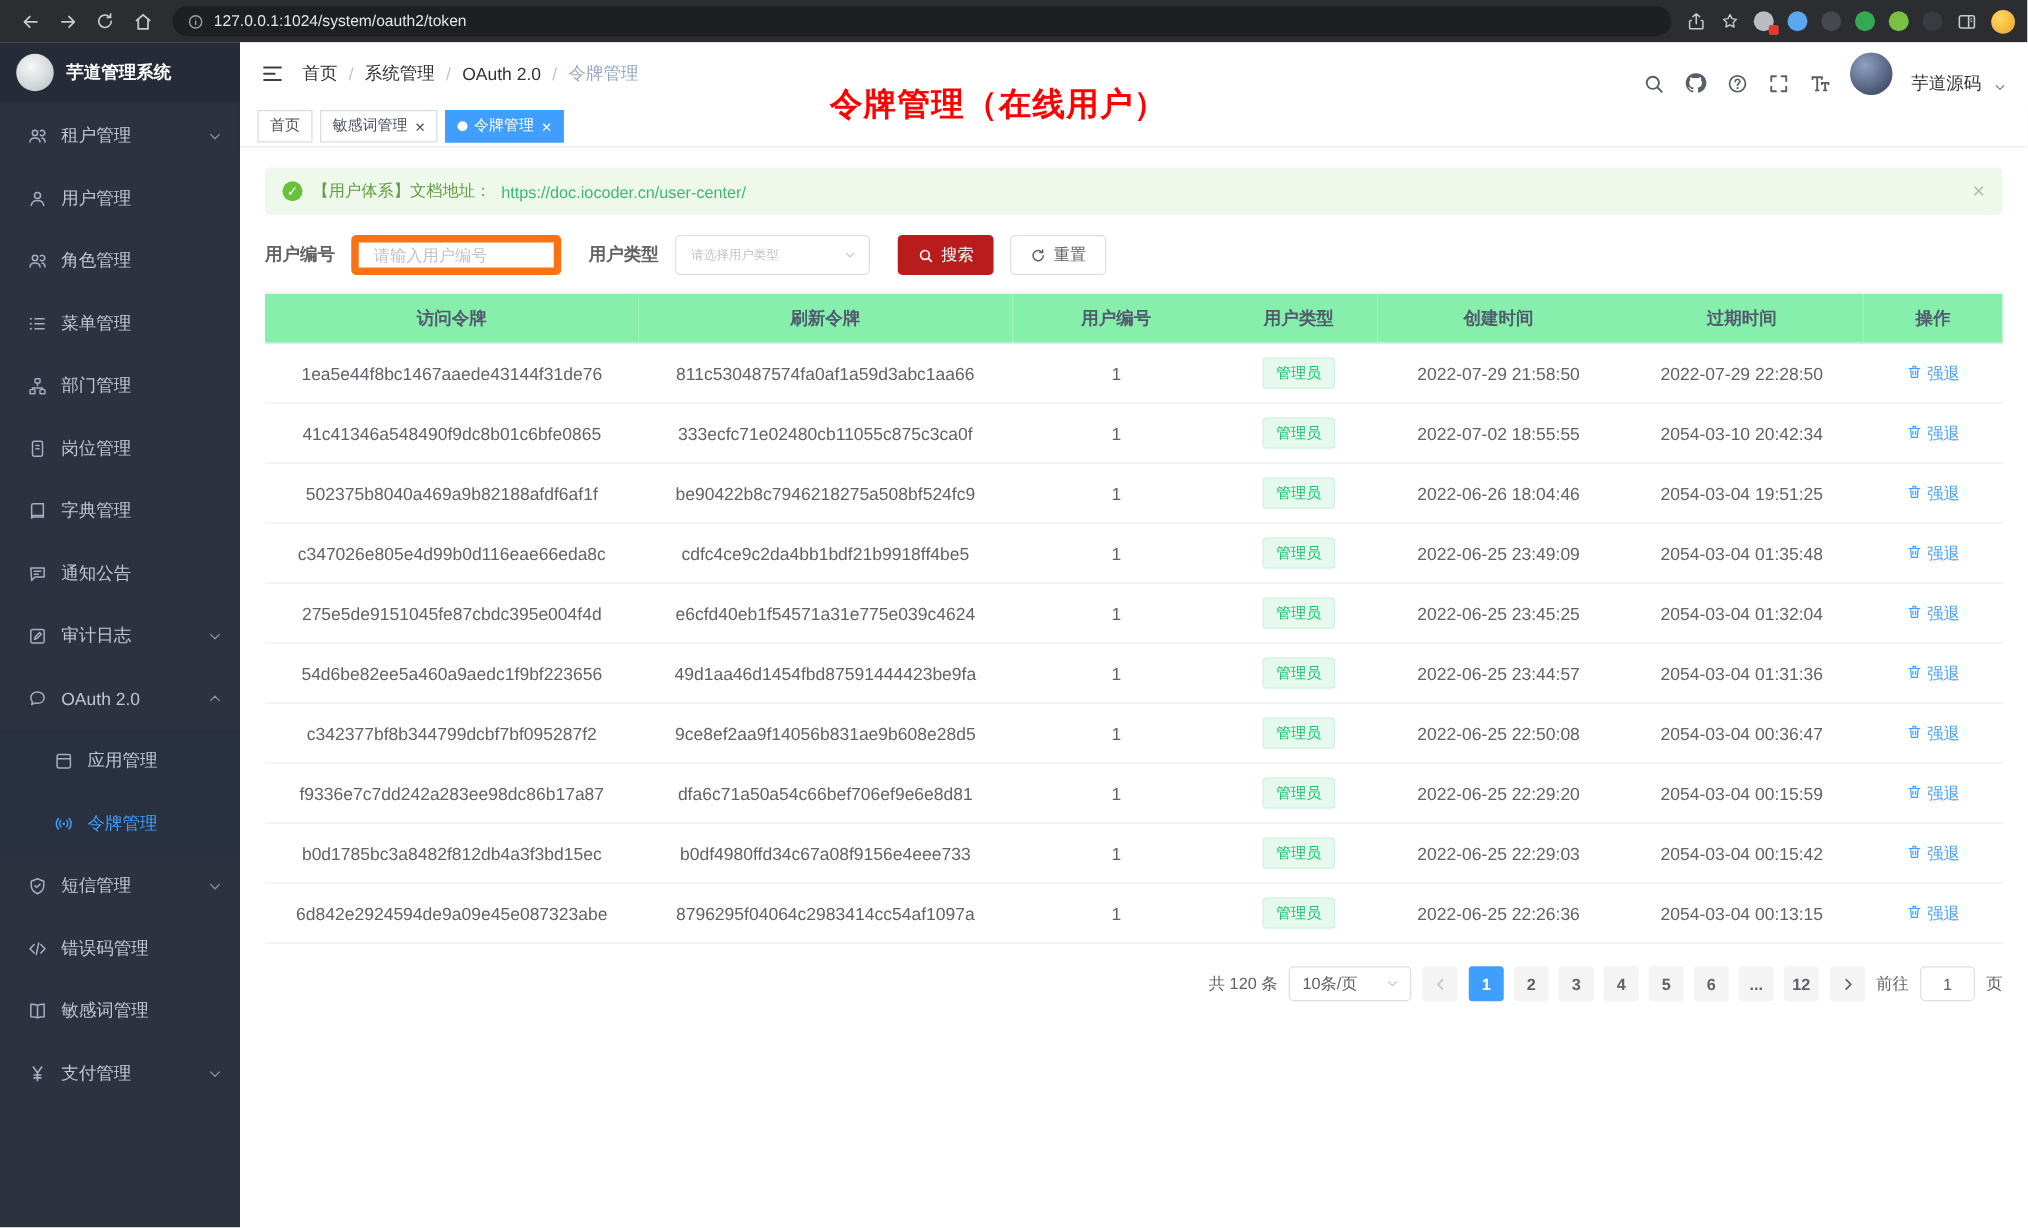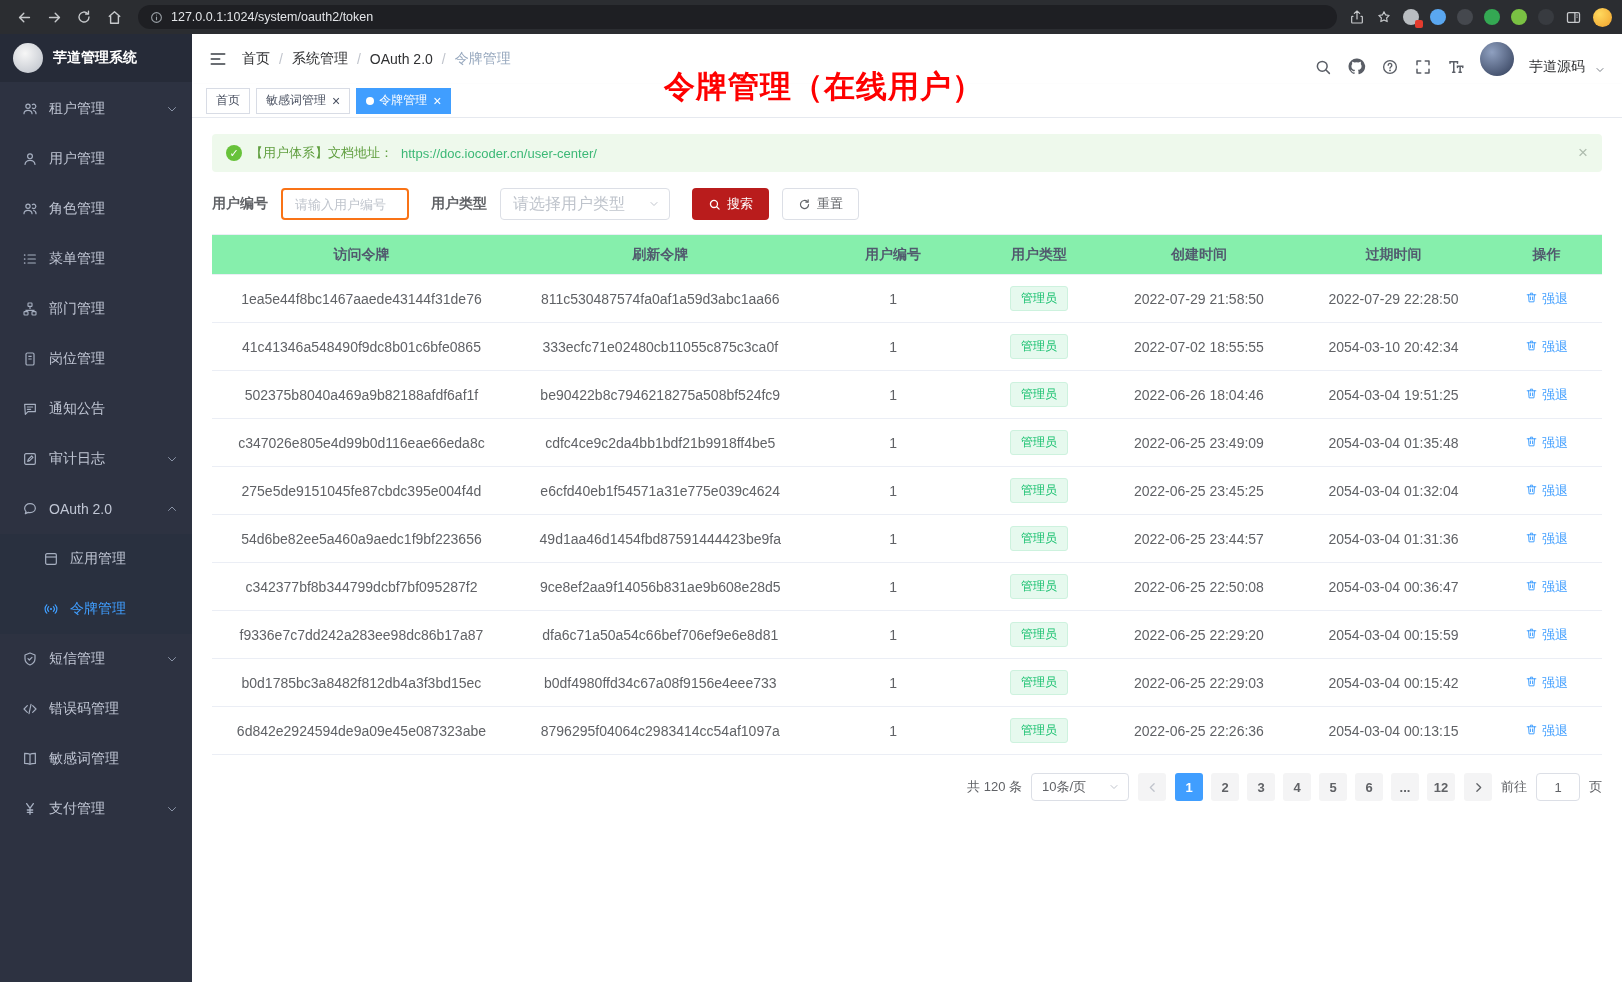--- a/index.html
+++ b/index.html
@@ -58,43 +58,43 @@
 
   
   .content{flex:1;padding:16px 20px;background:#fff;overflow:hidden}
   .alert{height:38px;background:#eef9ec;border-radius:4px;display:flex;align-items:center;gap:8px;padding:0 14px;font-size:13px;color:#5f9e3e;margin-bottom:16px}
   .check{width:16px;height:16px;border-radius:50%;background:#67c23a;color:#fff;font-size:11px;display:inline-flex;align-items:center;justify-content:center;flex:0 0 auto}
   .alert-link{color:#3cb876;text-decoration:none;cursor:pointer}
   .alert-x{margin-left:auto;color:#aebcae;font-size:17px;cursor:pointer}
 
   .filters{display:flex;align-items:center;margin-bottom:14px}
   .f-label{font-weight:700;color:#606266;font-size:14px;margin-right:13px}
-  .f-input{width:128px;height:32px;border:2px solid #f97316;border-radius:4px;padding:0 12px;font-size:13px;color:#606266;outline:none;margin-right:22px}
+  .f-input{width:168px;height:32px;border:6px solid #f97316;border-radius:4px;padding:0 12px;font-size:13px;color:#606266;outline:none;margin-right:22px}
   .f-input::placeholder{color:#bfc4cc}
-  .f-select{width:170px;height:32px;border:1px solid #dcdfe6;border-radius:4px;display:flex;align-items:center;justify-content:space-between;padding:0 9px 0 12px;color:#bfc4cc;font-size:16px;cursor:pointer;margin-right:22px}
+  .f-select{width:156px;height:32px;border:1px solid #dcdfe6;border-radius:4px;display:flex;align-items:center;justify-content:space-between;padding:0 9px 0 12px;color:#bfc4cc;font-size:10px;cursor:pointer;margin-right:22px}
   .f-select .sel-caret{color:#c0c4cc;display:inline-flex}
   .btn{height:32px;border-radius:4px;display:inline-flex;align-items:center;gap:6px;padding:0 15px;font-size:13px;cursor:pointer;border:1px solid transparent;background:#fff}
   .btn.primary{background:#b91c1c;color:#fff;margin-right:13px}
   .btn.plain{border-color:#dcdfe6;color:#606266}
 
   table.tbl{width:100%;border-collapse:collapse;table-layout:fixed;border-top:1px solid #ebeef5}
   .tbl th{height:40px;background:#86efac;font-weight:700;color:#515a6e;font-size:14px;text-align:center;border-bottom:1px solid #ebeef5;white-space:nowrap}
   .tbl td{height:48px;color:#606266;font-size:14px;text-align:center;border-bottom:1px solid #ebeef5;white-space:nowrap;overflow:hidden;text-overflow:ellipsis}
   .badge{display:inline-block;padding:3px 10px;font-size:12px;border-radius:3px;background:#e6f9ee;border:1px solid #cdf2de;color:#16c06e}
   .act{color:#409eff;font-size:13px;display:inline-flex;align-items:center;gap:4px;cursor:pointer;text-decoration:none}
 
   .pagination{display:flex;align-items:center;justify-content:flex-end;gap:9px;margin-top:18px;font-size:13px;color:#606266}
   .psel{width:98px;height:28px;border:1px solid #dcdfe6;border-radius:4px;display:flex;align-items:center;justify-content:space-between;padding:0 8px 0 10px;color:#606266;cursor:pointer}
   .pager{display:inline-flex;gap:8px}
   .page,.pnav{min-width:28px;height:28px;border-radius:3px;background:#f4f4f5;display:inline-flex;align-items:center;justify-content:center;color:#606266;font-weight:600;cursor:pointer;padding:0 4px}
   .page.active{background:#409eff;color:#fff}
   .pnav.prev{color:#c0c4cc}
   .goto-input{width:44px;height:28px;border:1px solid #dcdfe6;border-radius:4px;text-align:center;font-size:13px;color:#606266;outline:none}
 
-  .annotation{position:absolute;left:664px;top:66px;color:#fe0000;font-size:31px;font-weight:800;letter-spacing:1px;z-index:60;pointer-events:none;white-space:nowrap}
+  .annotation{position:absolute;left:664px;top:66px;color:#fe0000;font-size:26px;font-weight:800;letter-spacing:1px;z-index:60;pointer-events:none;white-space:nowrap}
 </style>
 </head>
 <body>
 
 <div class="chrome">
   <span class="nav-ic">
       <svg viewBox="0 0 24 24" width="17" height="17">
         <g fill="none" stroke="currentColor" stroke-width="2" stroke-linecap="round" stroke-linejoin="round">
           <path d="M19 12H6M11 6l-6 6 6 6"></path>
         </g>
@@ -249,20 +249,31 @@
                 <rect x="6" y="3" width="12" height="18" rx="2"></rect>
                 <path d="M9.5 8h5M9.5 12h5"></path>
               </g>
             </svg>
           </span>
     <span class="mi-lb">岗位管理</span>
         </div>
         <div class="mi  ">
     <span class="mi-ic">
             <svg viewBox="0 0 24 24" width="16" height="16">
+              <g fill="none" stroke="currentColor" stroke-width="1.8">
+                <path d="M5 5a2 2 0 012-2h12v16H7a2 2 0 00-2 2z"></path>
+                <path d="M5 19a2 2 0 012-2h12"></path>
+              </g>
+            </svg>
+          </span>
+    <span class="mi-lb">字典管理</span>
+        </div>
+        <div class="mi  ">
+    <span class="mi-ic">
+            <svg viewBox="0 0 24 24" width="16" height="16">
               <g fill="none" stroke="currentColor" stroke-width="1.8" stroke-linejoin="round">
                 <path d="M4 5h16v11H9l-4 4z"></path>
                 <path d="M8 9h8M8 12.5h5" stroke-linecap="round"></path>
               </g>
             </svg>
           </span>
     <span class="mi-lb">通知公告</span>
         </div>
         <div class="mi  ">
     <span class="mi-ic">

